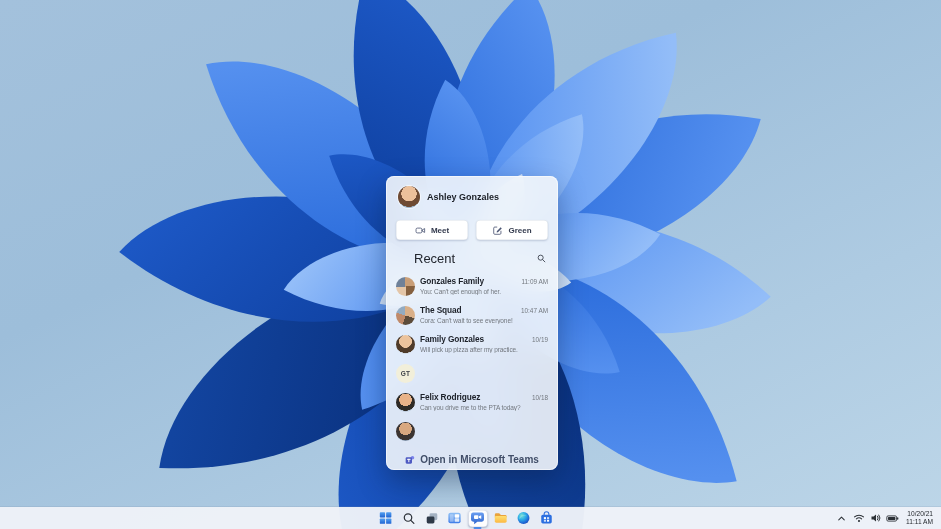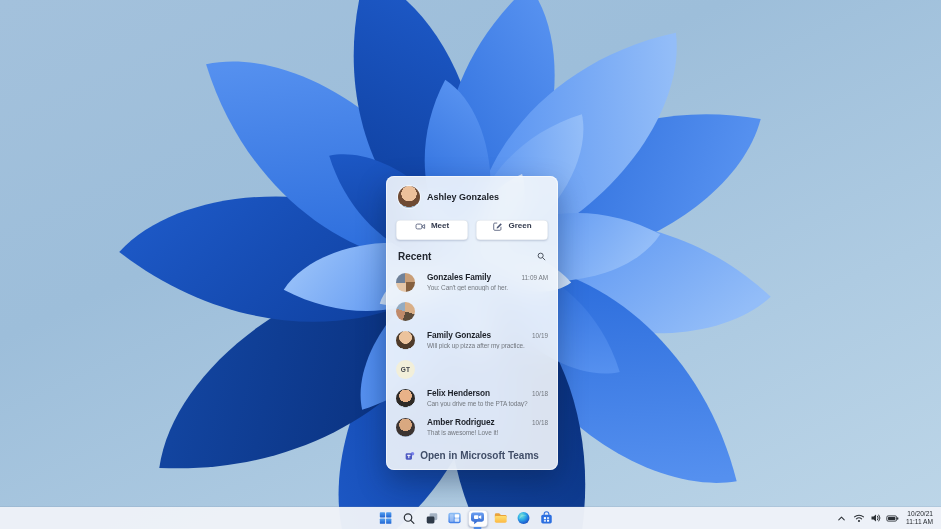--- a/index.html
+++ b/index.html
@@ -14,26 +14,26 @@
     box-shadow:0 12px 28px rgba(8,28,66,0.38),inset 0 0 0 1px rgba(255,255,255,0.55);
     display:flex;flex-direction:column;box-sizing:border-box;}
   .fly-header{display:flex;align-items:center;gap:7px;padding:10px 12px 4px;}
   .hdr-avatar{width:22px;height:22px;border-radius:50%;flex:none;
     background:radial-gradient(circle at 50% 35%,#ecc09b 0 42%,#6e4a33 43% 72%,#9db4c9 73%);
     box-shadow:0 0 0 1px rgba(255,255,255,0.6);}
   .user-name{font-size:9px;font-weight:700;color:#1b1f26;}
   .actions{display:flex;gap:8px;padding:8px 10px 2px;}
   .action-btn{flex:1;height:20px;background:#ffffff;border:none;border-radius:4px;cursor:pointer;
     box-shadow:0 1px 2px rgba(30,50,90,0.20),inset 0 0 0 0.5px rgba(150,165,190,0.35);
-    display:flex;justify-content:center;gap:5px;
+    display:flex;align-items:center;justify-content:center;gap:5px;
     font-size:8px;font-weight:600;color:#333a4d;font-family:inherit;}
   .recent-row{display:flex;align-items:center;justify-content:space-between;padding:9px 12px 3px;}
-  .recent-label{font-size:10px;font-weight:700;color:#22262e;}
+  .recent-label{font-size:13px;font-weight:400;color:#22262e;margin-left:16px;}
   .chat-list{flex:1;padding:3px 0 0;}
-  .chat-item{display:flex;gap:12px;padding:4px 10px 0;height:29px;box-sizing:border-box;align-items:flex-start;cursor:pointer;}
+  .chat-item{display:flex;gap:5px;padding:4px 10px 0;height:29px;box-sizing:border-box;align-items:flex-start;cursor:pointer;}
   .chat-avatar{width:19px;height:19px;border-radius:50%;flex:none;margin-top:1px;
     display:flex;align-items:center;justify-content:center;overflow:hidden;}
   .chat-body{flex:1;min-width:0;}
   .chat-top{display:flex;justify-content:space-between;align-items:baseline;}
   .chat-name{font-size:8.3px;font-weight:600;color:#1d2129;white-space:nowrap;letter-spacing:-0.1px;}
   .chat-time{font-size:6.4px;color:#73787f;flex:none;margin-left:4px;}
   .chat-preview{font-size:6.5px;color:#73787f;white-space:nowrap;overflow:hidden;text-overflow:ellipsis;
     letter-spacing:-0.1px;margin-top:1.5px;}
   .av-family{background:conic-gradient(#c99e77 0 25%,#85603f 0 50%,#e4c6a8 0 75%,#6f8199 0);}
   .av-squad{background:conic-gradient(#d9af88 0 30%,#5c4b3a 0 55%,#c08a6a 0 80%,#93abc2 0);}
@@ -166,20 +166,27 @@
           <div class="chat-top">
             <span class="chat-name">Gonzales Family</span>
             <span class="chat-time">11:09 AM</span>
           </div>
           <div class="chat-preview">You: Can't get enough of her.</div>
         </div>
       </div>
 
       <div class="chat-item">
         <div class="chat-avatar av-squad"></div>
+        <div class="chat-body">
+          <div class="chat-top">
+            <span class="chat-name">The Squad</span>
+            <span class="chat-time">10:47 AM</span>
+          </div>
+          <div class="chat-preview">Cora: Can't wait to see everyone!</div>
+        </div>
       </div>
 
       <div class="chat-item">
         <div class="chat-avatar av-mario"></div>
         <div class="chat-body">
           <div class="chat-top">
             <span class="chat-name">Family Gonzales</span>
             <span class="chat-time">10/19</span>
           </div>
           <div class="chat-preview">Will pick up pizza after my practice.</div>
@@ -188,36 +195,29 @@
 
       <div class="chat-item">
         <div class="chat-avatar av-gt">GT</div>
       </div>
 
 
       <div class="chat-item">
         <div class="chat-avatar av-felix"></div>
         <div class="chat-body">
           <div class="chat-top">
-            <span class="chat-name">Felix Henderson</span>
+            <span class="chat-name">Felix Rodriguez</span>
             <span class="chat-time">10/18</span>
           </div>
           <div class="chat-preview">Can you drive me to the PTA today?</div>
         </div>
       </div>
 
       <div class="chat-item">
         <div class="chat-avatar av-amber"></div>
-        <div class="chat-body">
-          <div class="chat-top">
-            <span class="chat-name">Amber Rodriguez</span>
-            <span class="chat-time">10/18</span>
-          </div>
-          <div class="chat-preview">That is awesome! Love it!</div>
-        </div>
       </div>
 
     </div>
 
     <div class="fly-footer">
       <span style="display:flex">
         <svg width="10" height="10" viewBox="0 0 12 12">
             <circle cx="9" cy="3.4" r="2.1" fill="#7b83eb"></circle>
             <rect x="0.8" y="2.8" width="7.6" height="7.6" rx="1.4" fill="#4e5ac2"></rect>
             <rect x="2.6" y="4.6" width="4" height="1.2" fill="#ffffff"></rect>

